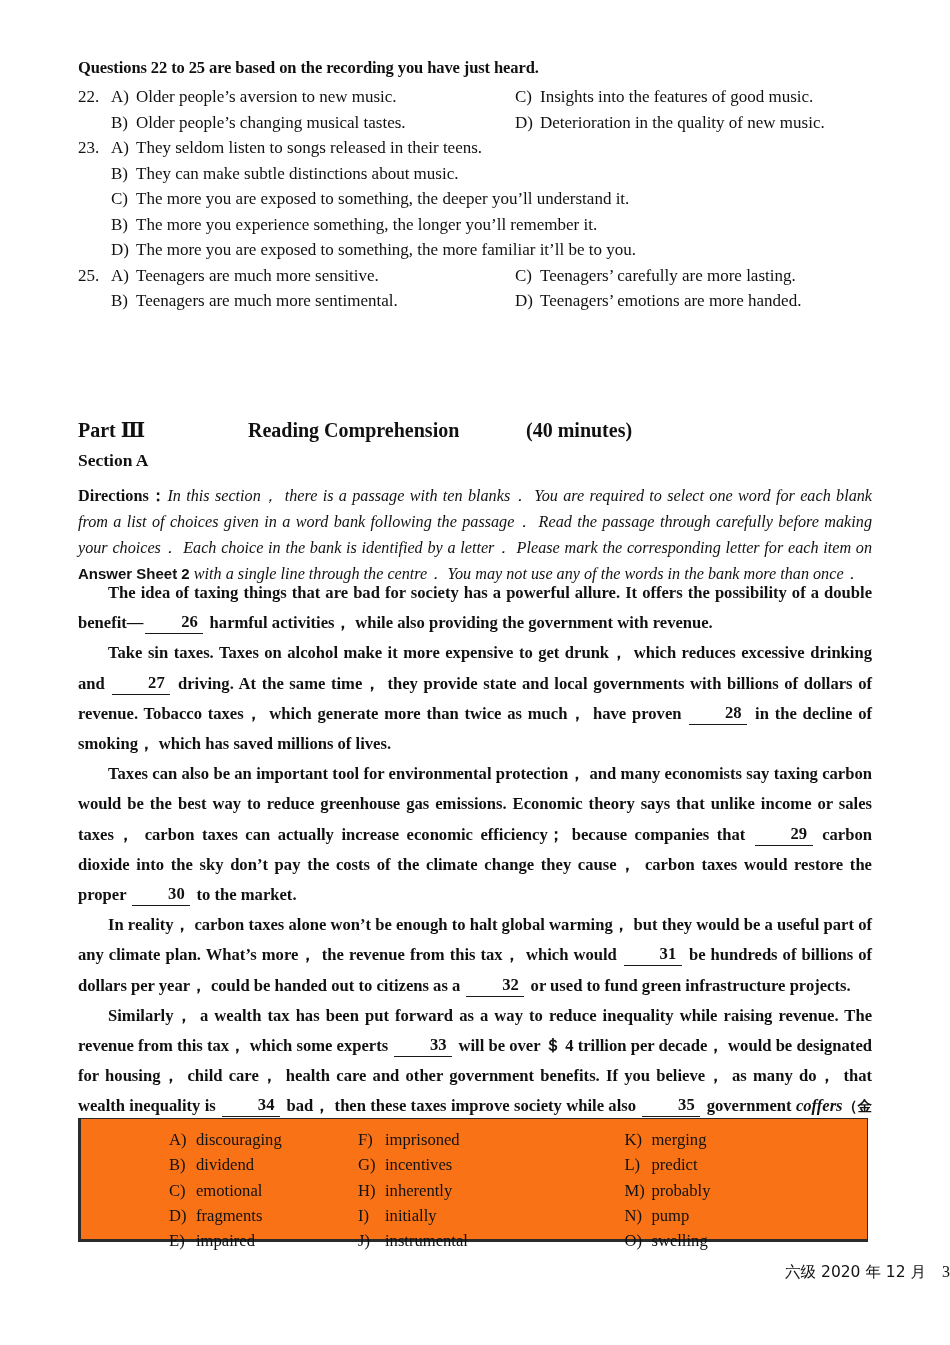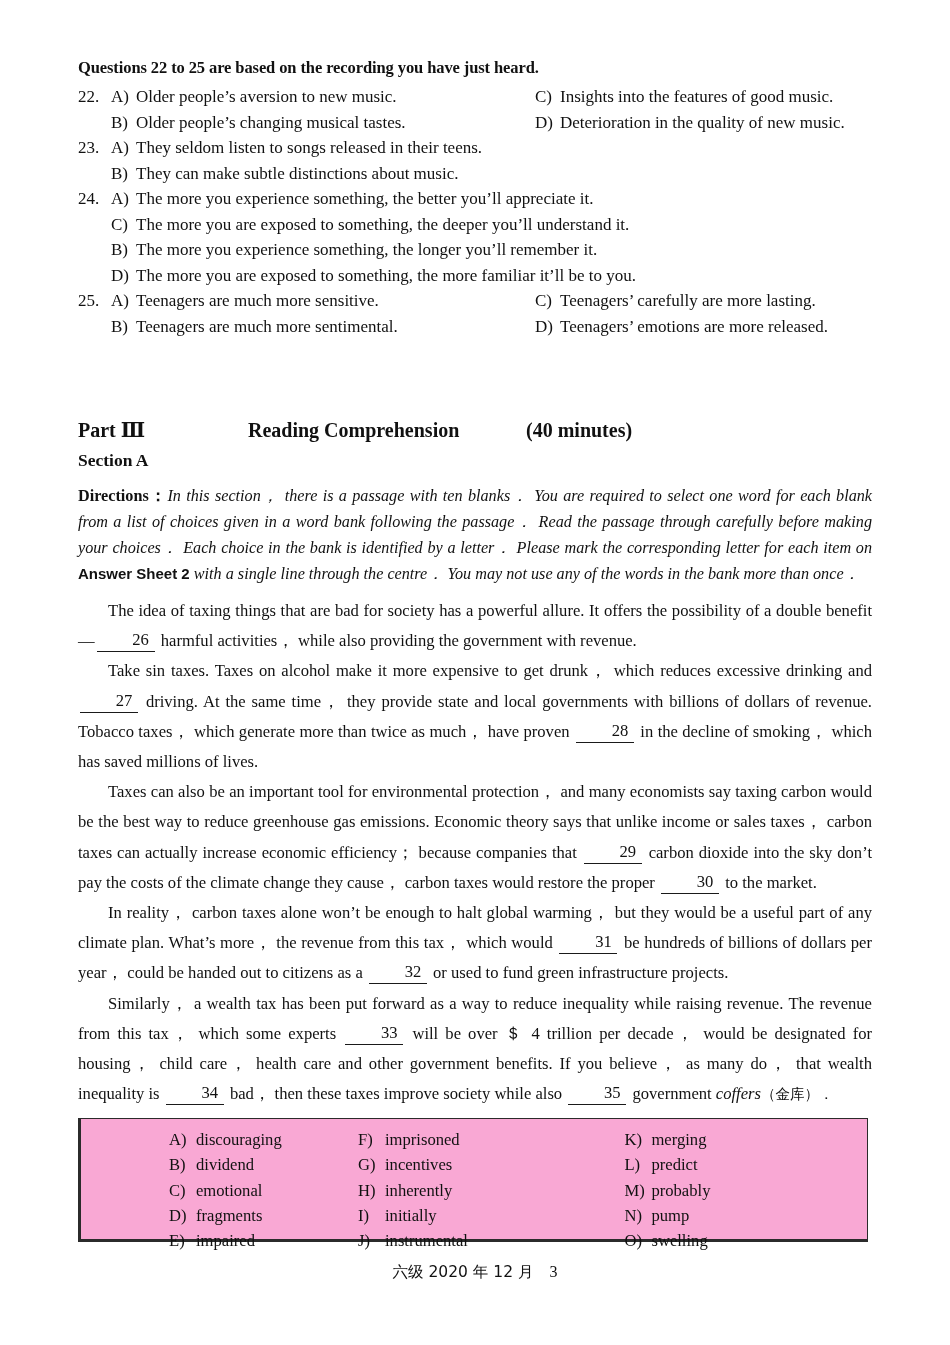--- a/index.html
+++ b/index.html
@@ -51,21 +51,21 @@
   .qnum.blank { visibility: hidden; }
   .opt {
     display: inline-block;
   }
   .opt-letter {
     display: inline-block;
     min-width: 25px;
   }
   .col2 {
     position: absolute;
-    left: 457px;
+    left: 437px;
     top: 0;
   }
 
   
   .part-header {
     position: absolute;
     left: 78px;
     top: 418px;
     width: 794px;
     font-weight: bold;
@@ -103,26 +103,27 @@
     font-style: normal;
     font-weight: bold;
     font-family: "Liberation Sans", "DejaVu Sans", sans-serif;
     font-size: 15px;
   }
 
   
   .passage {
     position: absolute;
     left: 78px;
-    top: 596px;
+    top: 578px;
     width: 794px;
     font-size: 16.6px;
     line-height: 30.2px;
     text-align: justify;
     text-justify: inter-word;
+    font-weight: bold;
   }
   .passage p {
     margin: 0;
     text-indent: 30px;
   }
   .blk {
     display: inline-block;
     min-width: 58px;
     text-align: center;
     border-bottom: 1.4px solid #1a1a1a;
@@ -138,21 +139,21 @@
   .wordbank {
     position: absolute;
     left: 78px;
     top: 1118px;
     width: 790px;
     height: 124px;
     border: 1.5px solid #2b2b2b;
     border-left-width: 3.5px;
     border-bottom-width: 3.5px;
     box-sizing: border-box;
-    background: #f9a8d4;
+    background: #f97316;
   }
   .wb-cols {
     display: flex;
     padding: 8px 0 0 0;
     height: 100%;
     box-sizing: border-box;
   }
   .wb-col {
     font-size: 16.6px;
     line-height: 25.3px;
@@ -165,21 +166,21 @@
     display: inline-block;
     min-width: 27px;
   }
 
   
   .footer {
     position: absolute;
     left: 0;
     top: 1262px;
     width: 950px;
-    text-align: center;
+    text-align: right;
     font-size: 16px;
     white-space: nowrap;
   }
   .footer .cnf { font-family: "DejaVu Sans", sans-serif; font-size: 15.5px; }
   .footer .pgno { margin-left: 16px; }
 </style>
 </head>
 <body>
 
 <div class="page">
@@ -197,39 +198,36 @@
     </div>
 
     <div class="qrow">
       <span class="qnum">23.</span><span class="opt"><span class="opt-letter">A)</span><span>They seldom listen to songs released in their teens.</span></span>
     </div>
     <div class="qrow">
       <span class="qnum blank">00.</span><span class="opt"><span class="opt-letter">B)</span><span>They can make subtle distinctions about music.</span></span>
     </div>
 
     <div class="qrow">
-      <span class="qnum">24.</span><span class="opt"><span class="opt-letter">A)</span><span>The more you experience something, the better you’ll appreciate it.</span></span>
-    </div>
-    <div class="qrow">
       <span class="qnum blank">00.</span><span class="opt"><span class="opt-letter">C)</span><span>The more you are exposed to something, the deeper you’ll understand it.</span></span>
     </div>
     <div class="qrow">
       <span class="qnum blank">00.</span><span class="opt"><span class="opt-letter">B)</span><span>The more you experience something, the longer you’ll remember it.</span></span>
     </div>
     <div class="qrow">
       <span class="qnum blank">00.</span><span class="opt"><span class="opt-letter">D)</span><span>The more you are exposed to something, the more familiar it’ll be to you.</span></span>
     </div>
 
     <div class="qrow">
       <span class="qnum">25.</span><span class="opt"><span class="opt-letter">A)</span><span>Teenagers are much more sensitive.</span></span>
       <span class="col2"><span class="opt-letter">C)</span><span>Teenagers’ carefully are more lasting.</span></span>
     </div>
     <div class="qrow">
       <span class="qnum blank">00.</span><span class="opt"><span class="opt-letter">B)</span><span>Teenagers are much more sentimental.</span></span>
-      <span class="col2"><span class="opt-letter">D)</span><span>Teenagers’ emotions are more released.</span></span>
+      <span class="col2"><span class="opt-letter">D)</span><span>Teenagers’ emotions are more handed.</span></span>
     </div>
   </div>
 
   <div class="part-header">
     <span class="ph-part">Part Ⅲ</span><span class="ph-title">Reading Comprehension</span><span class="ph-time">(40 minutes)</span>
   </div>
   <div class="section-a">Section A</div>
 
   <div class="directions">
     <span class="dir-label">Directions：</span><span>In this section， there is a passage with ten blanks． You are required to select one word for each blank from a list of choices given in a word bank following the passage． Read the passage through carefully before making your choices． Each choice in the bank is identified by a letter． Please mark the corresponding letter for each item on </span><span class="sheet">Answer Sheet 2</span><span> with a single line through the centre． You may not use any of the words in the bank more than once．</span>

